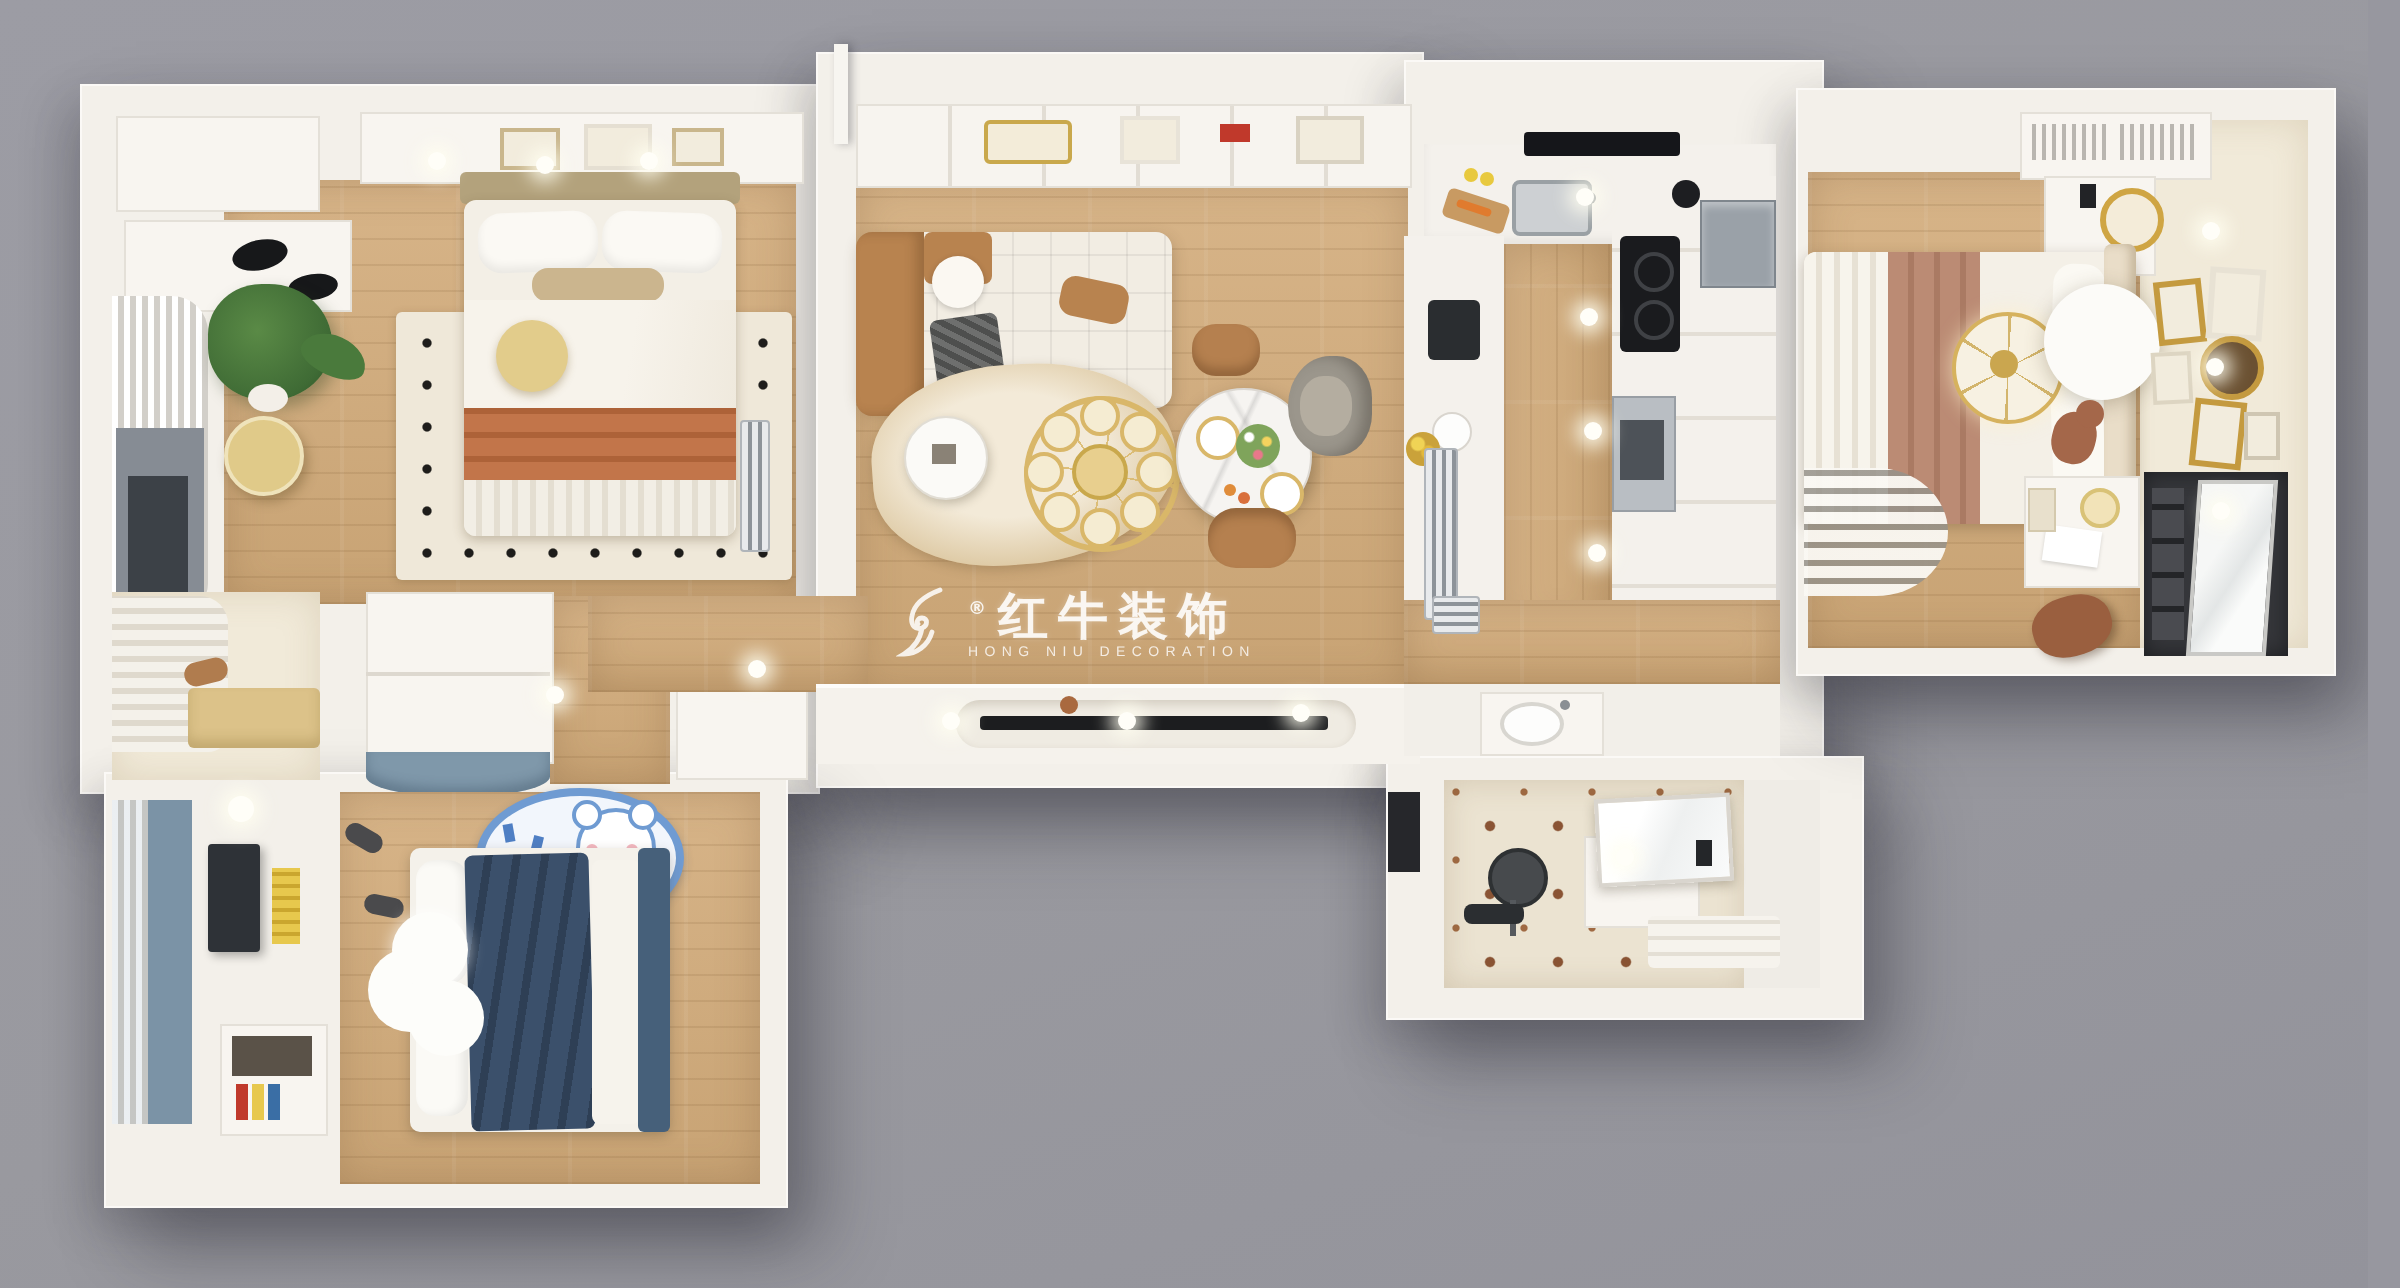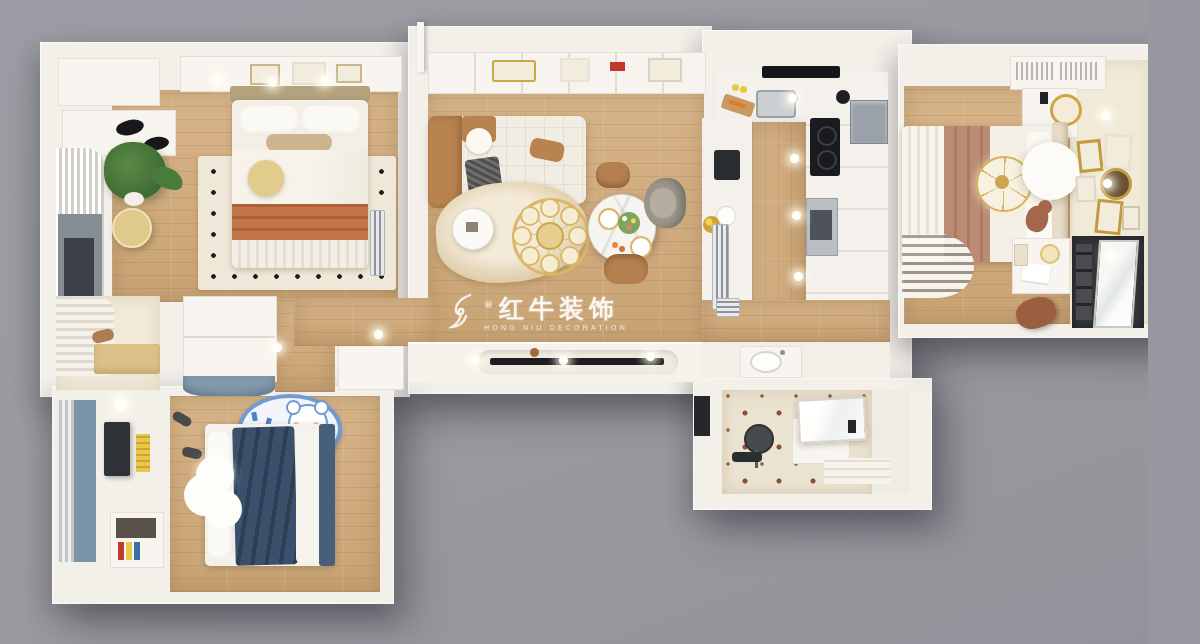--- a/index.html
+++ b/index.html
@@ -1,17 +1,17 @@
 <!DOCTYPE html>
 <html><head>
 <meta charset="utf-8">
 <style>
   html,body{margin:0;padding:0;background:#97979f;font-family:"Liberation Sans",sans-serif;}
   #stage{position:relative;width:1148px;height:644px;overflow:hidden;
-         background:linear-gradient(160deg,#9c9ca4 0%,#99999f 55%,#93939b 100%);}
+         background:linear-gradient(160deg,#9c9ca4 0%,#99999f 55%,#93939b 100%);padding-left:36px;}
   .abs{position:absolute;}
   .block{position:absolute;background:#f3f0ea;border:1px solid #fbf9f6;
          box-shadow:16px 20px 34px rgba(35,35,45,.38),-8px 10px 22px rgba(35,35,45,.20);}
   .floor{position:absolute;box-shadow:inset 0 0 22px rgba(110,80,45,.28);}
   .wood-h{background-color:#d2af82;background-image:
       repeating-linear-gradient(0deg,rgba(110,75,35,.12) 0 1px,transparent 1px 13px),
       repeating-linear-gradient(90deg,rgba(255,255,255,.06) 0 2px,transparent 2px 58px),
       linear-gradient(180deg,#d7b488,#c8a374);}
   .wood-v{background-color:#d2af82;background-image:
       repeating-linear-gradient(90deg,rgba(110,75,35,.12) 0 1px,transparent 1px 13px),

